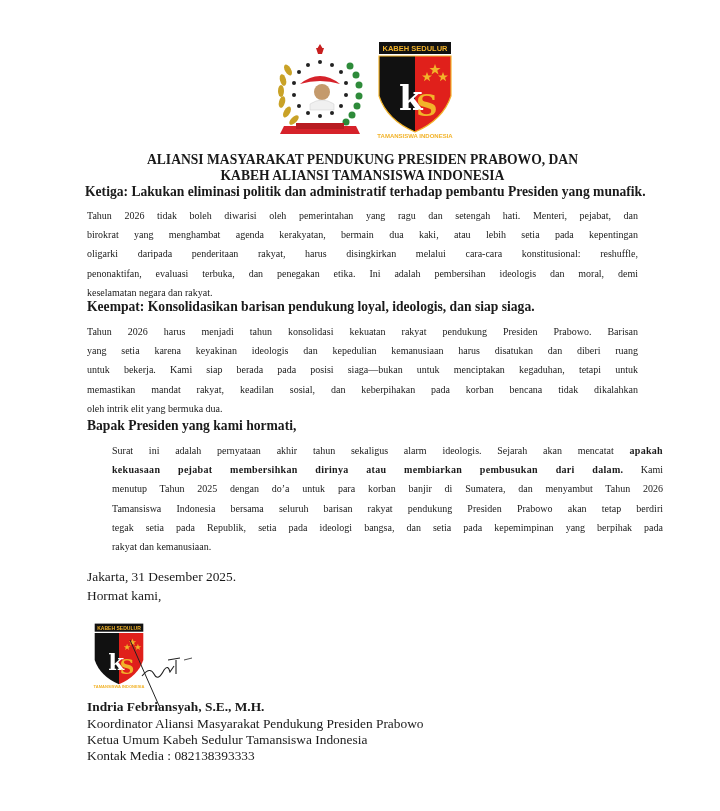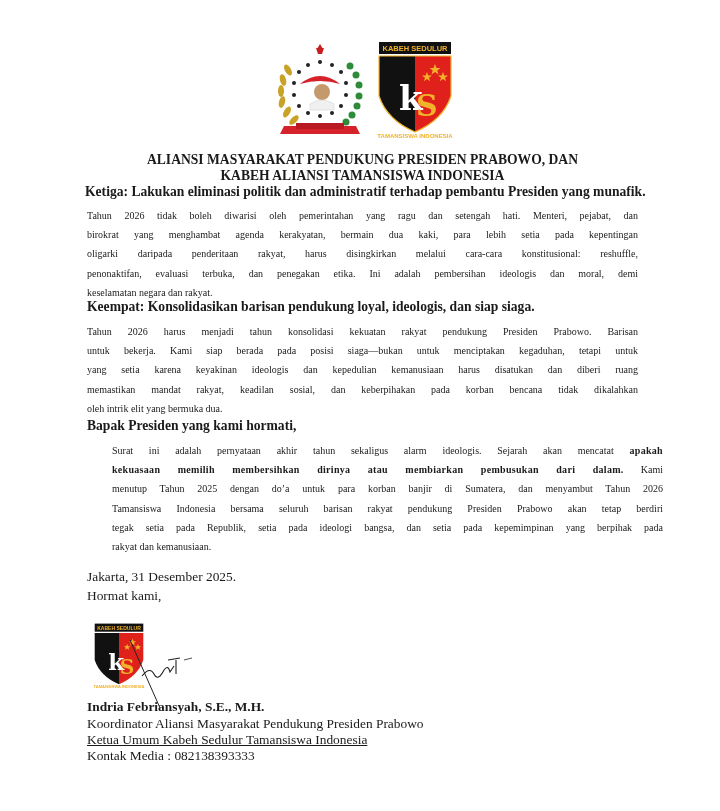--- a/index.html
+++ b/index.html
@@ -25,21 +25,21 @@
   .p2 { top: 322px; }
   .p3 { top: 441px; margin-left: 25px; }
   .closing { position: absolute; left: 0; font-size: 13.4px; line-height: 19px; }
   .c-date { top: 567px; }
   .c-hormat { top: 586px; }
   .sig-logo { position: absolute; left: 92px; top: 622px; width: 54px; height: 68px; }
   .signature { position: absolute; left: 120px; top: 630px; width: 90px; height: 80px; }
   .signer { position: absolute; left: 0; font-size: 13.4px; line-height: 16.5px; white-space: nowrap; }
   .s-name { top: 699px; font-weight: bold; }
   .s-role1 { top: 688px; margin-top: 28px; }
-  .s-role2 { top: 732px; text-decoration: underline; }
+  .s-role2 { top: 732px; }
   .s-contact { top: 748px; }
   b.inline { font-weight: bold; letter-spacing: 0.3px; }
 </style>
 </head>
 <body>
 
 <div class="logos">
 
   <svg class="logo logo-garuda" viewBox="0 0 100 100">
     <path d="M50 4 l3 5 l-3 3 l-3-3z M46 8 l8 0 l-2 6 l-4 0z" fill="#c71f1f"></path>
@@ -100,39 +100,39 @@
   </svg>
 </div>
 
 <div class="page">
   <div class="title title1">ALIANSI MASYARAKAT PENDUKUNG PRESIDEN PRABOWO, DAN</div>
   <div class="title title2">KABEH ALIANSI TAMANSISWA INDONESIA</div>
 
   <div class="heading h-ketiga">Ketiga: Lakukan eliminasi politik dan administratif terhadap pembantu Presiden yang munafik.</div>
   <div class="para p1">
     <span class="line">Tahun 2026 tidak boleh diwarisi oleh pemerintahan yang ragu dan setengah hati. Menteri, pejabat, dan</span>
-    <span class="line">birokrat yang menghambat agenda kerakyatan, bermain dua kaki, para lebih setia pada kepentingan</span>
+    <span class="line">birokrat yang menghambat agenda kerakyatan, bermain dua kaki, atau lebih setia pada kepentingan</span>
     <span class="line">oligarki daripada penderitaan rakyat, harus disingkirkan melalui cara-cara konstitusional: reshuffle,</span>
     <span class="line">penonaktifan, evaluasi terbuka, dan penegakan etika. Ini adalah pembersihan ideologis dan moral, demi</span>
     <span class="line last">keselamatan negara dan rakyat.</span>
   </div>
 
   <div class="heading h-keempat">Keempat: Konsolidasikan barisan pendukung loyal, ideologis, dan siap siaga.</div>
   <div class="para p2">
     <span class="line">Tahun 2026 harus menjadi tahun konsolidasi kekuatan rakyat pendukung Presiden Prabowo. Barisan</span>
+    <span class="line">yang setia karena keyakinan ideologis dan kepedulian kemanusiaan harus disatukan dan diberi ruang</span>
     <span class="line">untuk bekerja. Kami siap berada pada posisi siaga—bukan untuk menciptakan kegaduhan, tetapi untuk</span>
-    <span class="line">yang setia karena keyakinan ideologis dan kepedulian kemanusiaan harus disatukan dan diberi ruang</span>
     <span class="line">memastikan mandat rakyat, keadilan sosial, dan keberpihakan pada korban bencana tidak dikalahkan</span>
     <span class="line last">oleh intrik elit yang bermuka dua.</span>
   </div>
 
   <div class="heading h-bapak">Bapak Presiden yang kami hormati,</div>
   <div class="para p3">
     <span class="line"><span>Surat ini adalah pernyataan akhir tahun sekaligus alarm ideologis. Sejarah akan mencatat </span><b class="inline">apakah</b></span>
-    <span class="line"><b class="inline">kekuasaan memilih membersihkan dirinya atau membiarkan pembusukan dari dalam.</b><span> Kami</span></span>
+    <span class="line"><b class="inline">kekuasaan pejabat membersihkan dirinya atau membiarkan pembusukan dari dalam.</b><span> Kami</span></span>
     <span class="line">menutup Tahun 2025 dengan do’a untuk para korban banjir di Sumatera, dan menyambut Tahun 2026</span>
     <span class="line">Tamansiswa Indonesia bersama seluruh barisan rakyat pendukung Presiden Prabowo akan tetap berdiri</span>
     <span class="line">tegak setia pada Republik, setia pada ideologi bangsa, dan setia pada kepemimpinan yang berpihak pada</span>
     <span class="line last">rakyat dan kemanusiaan.</span>
   </div>
 
   <div class="closing c-date">Jakarta, 31 Desember 2025.</div>
   <div class="closing c-hormat">Hormat kami,</div>
 
   <div class="signer s-name">Indria Febriansyah, S.E., M.H.</div>

